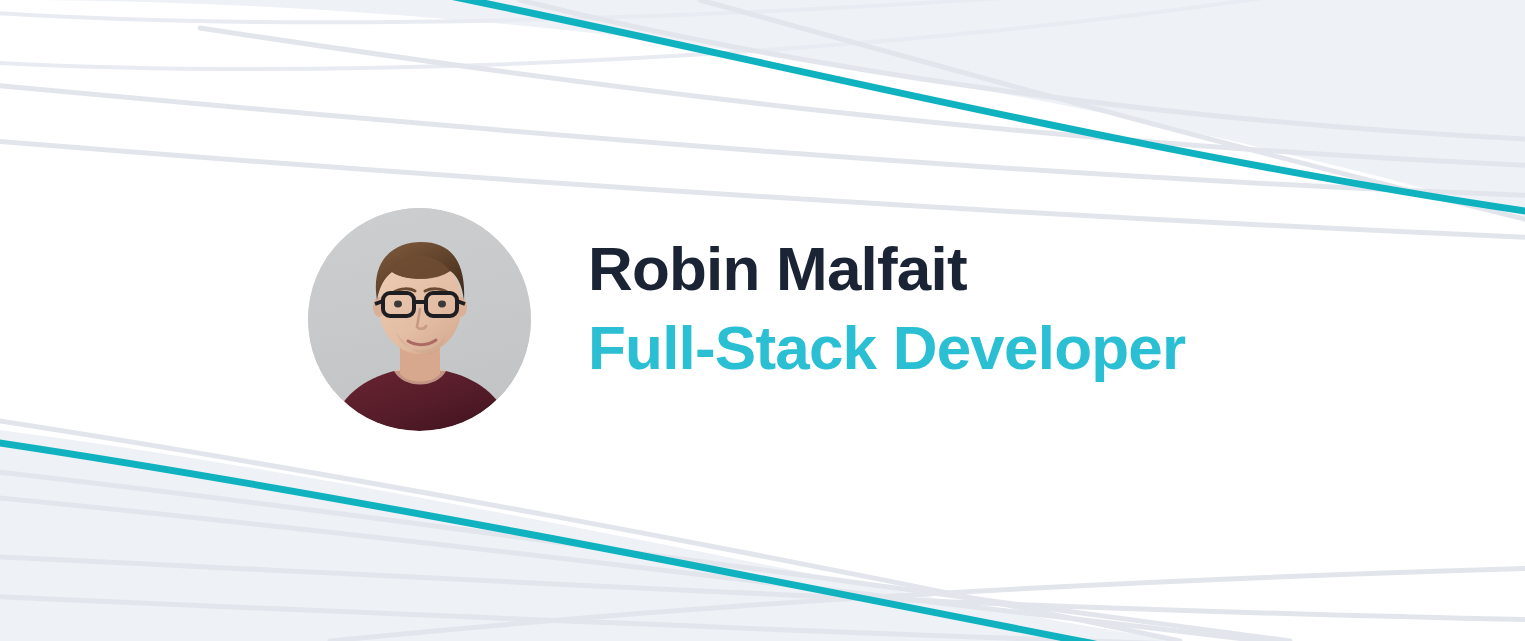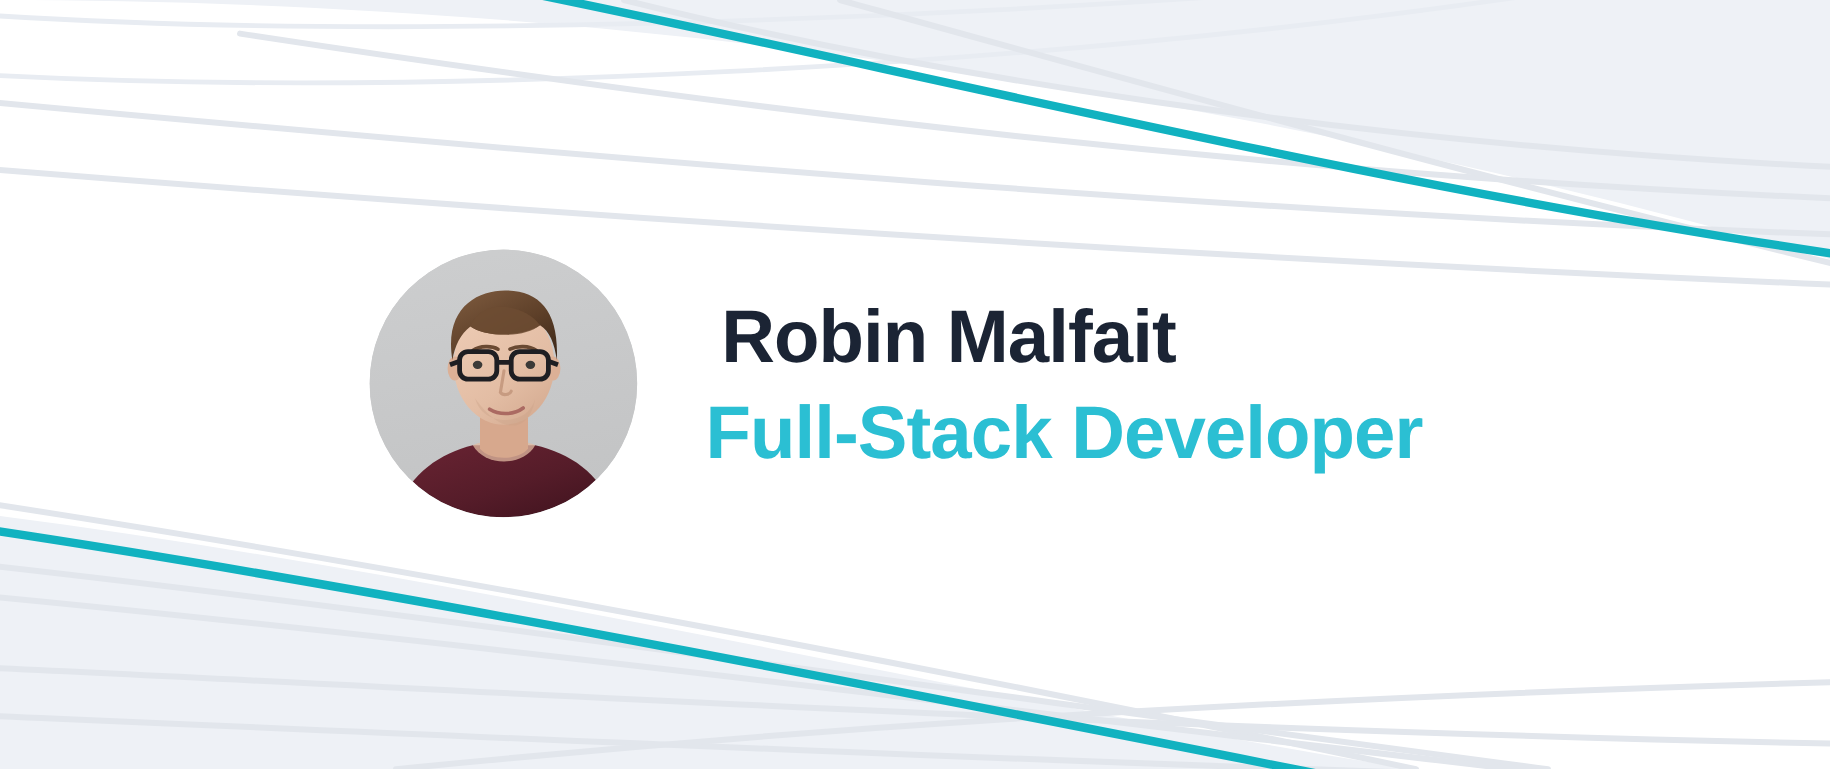--- a/index.html
+++ b/index.html
@@ -48,21 +48,21 @@
     width: 223px;
     height: 223px;
   }
   #identity {
     position: absolute;
     left: 588px;
     top: 236px;
     width: 700px;
   }
   #person-name {
-    margin: 13px;
+    margin: 0;
     font-size: 62px;
     line-height: 1.08;
     font-weight: bold;
     letter-spacing: -0.8px;
     color: #1b2434;
     white-space: nowrap;
   }
   #person-role {
     margin: 12px 0 2px 0;
     font-size: 62px;

